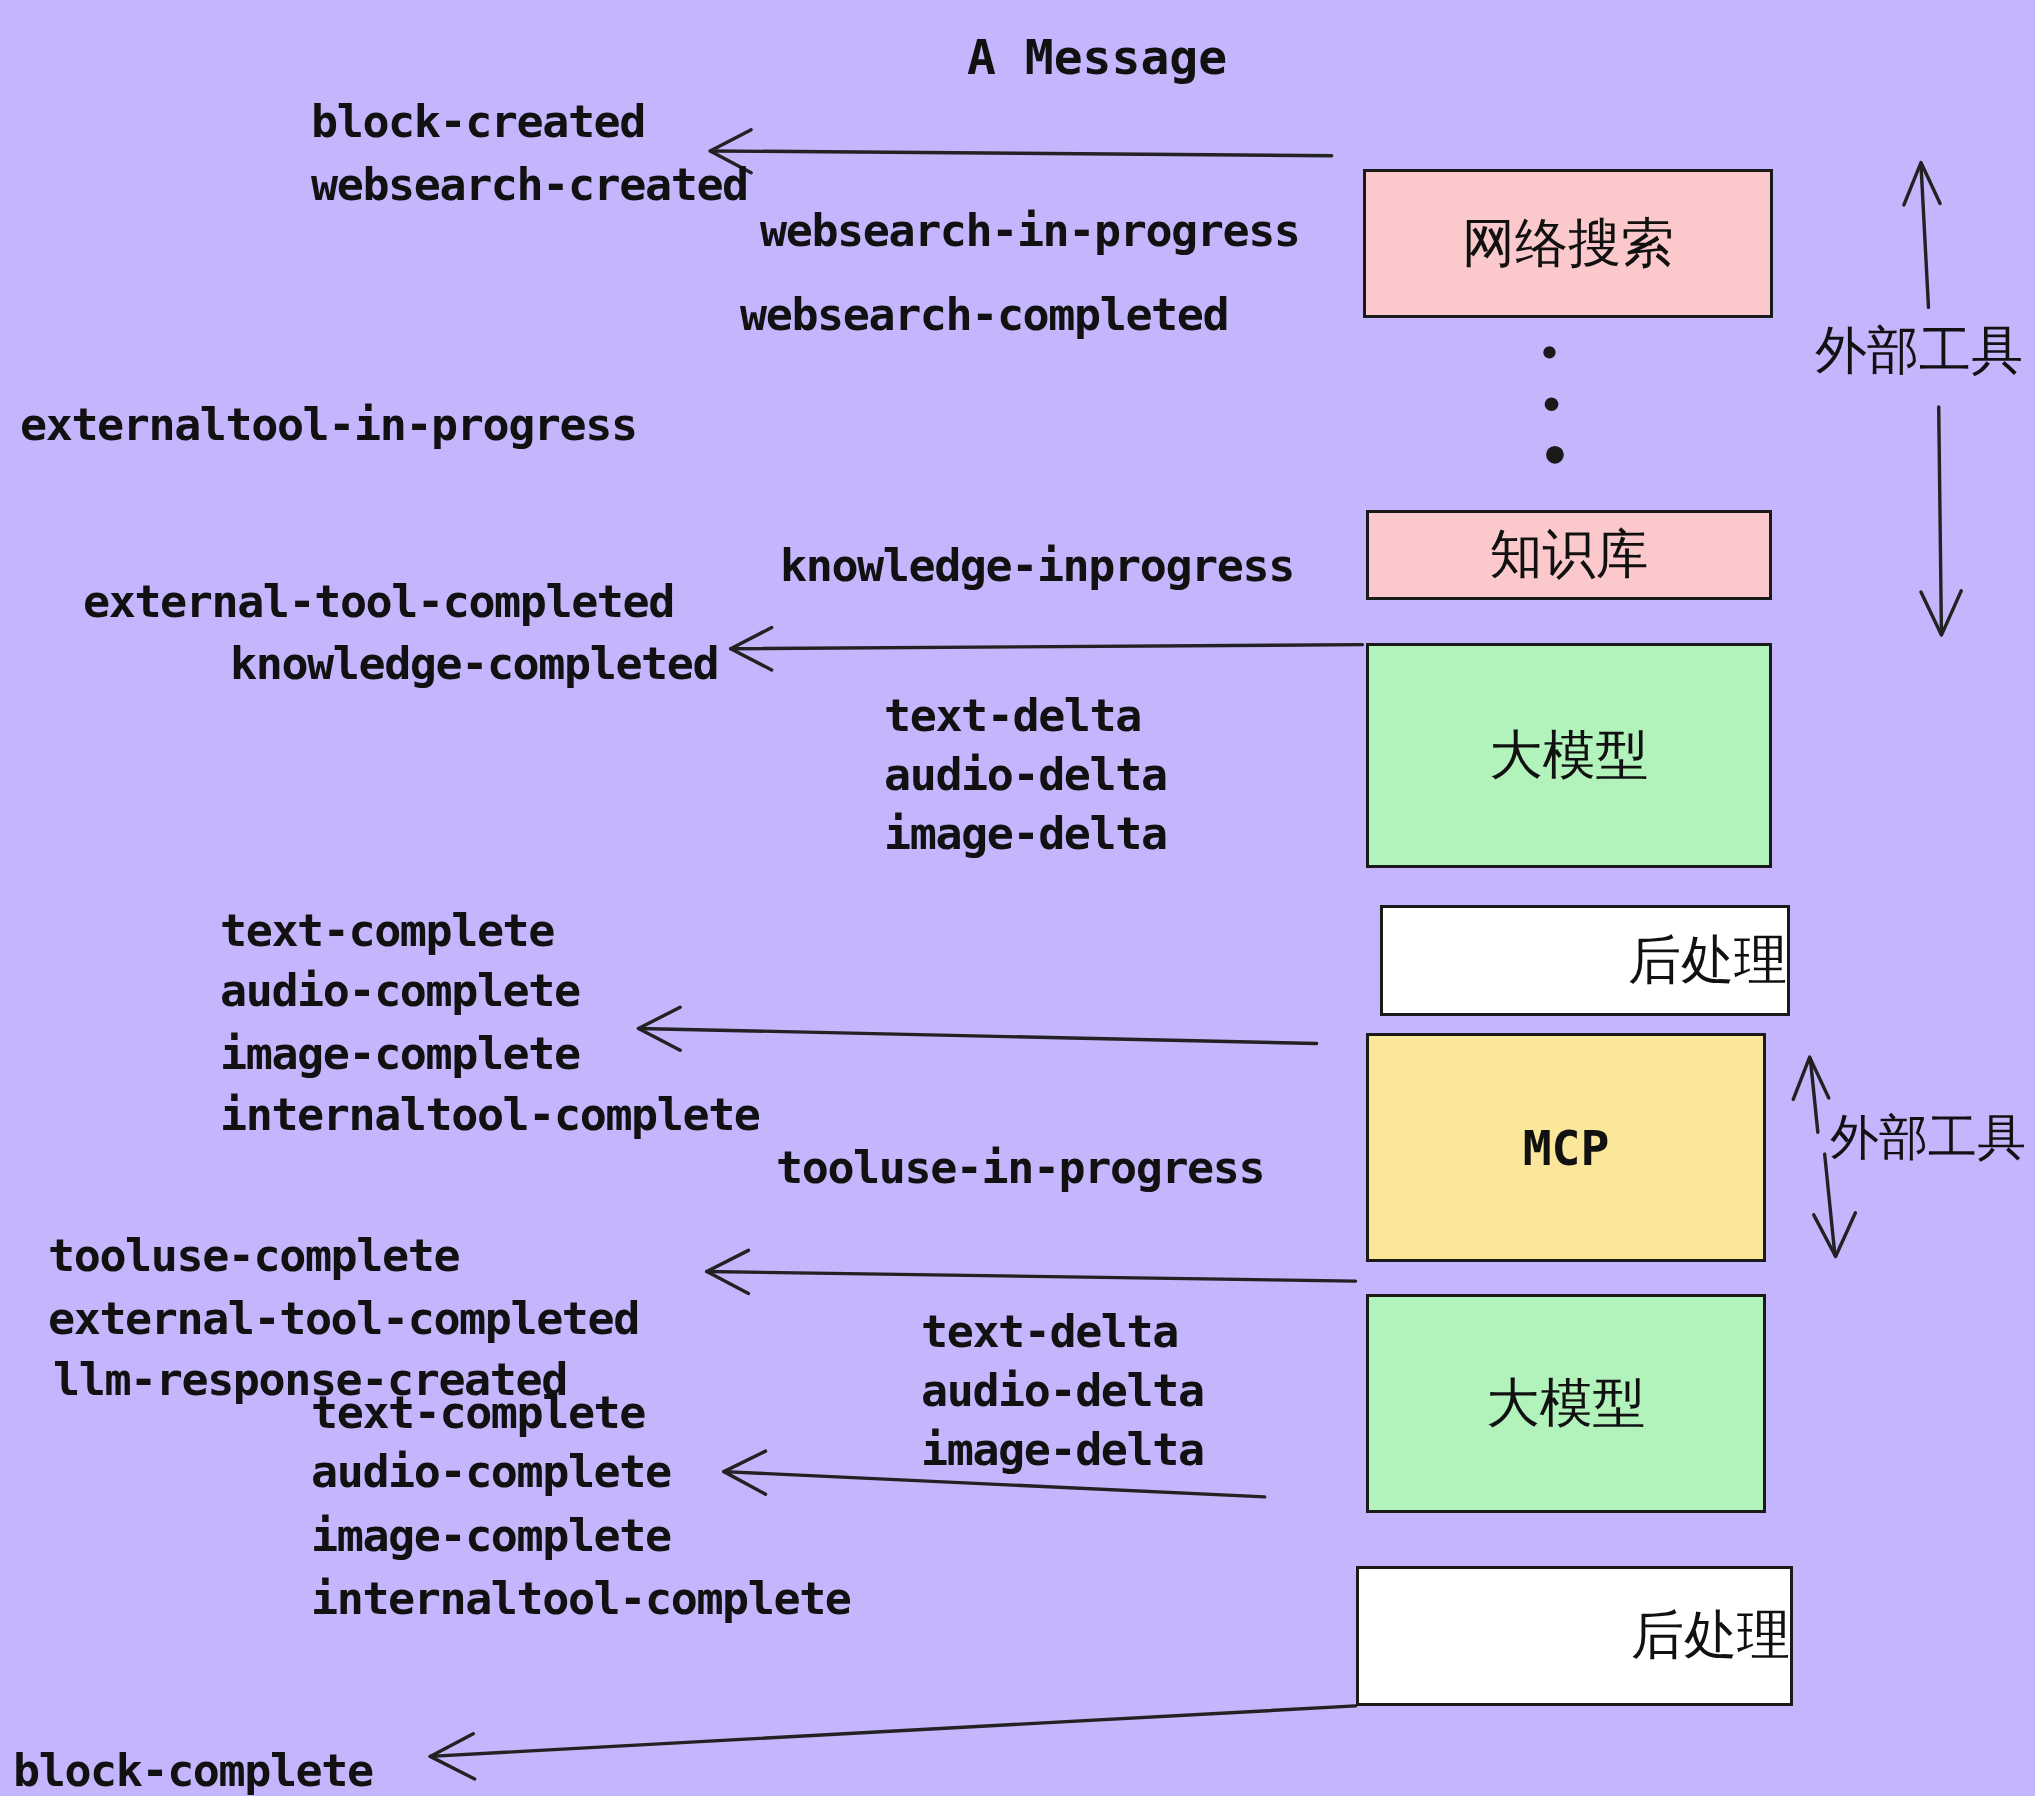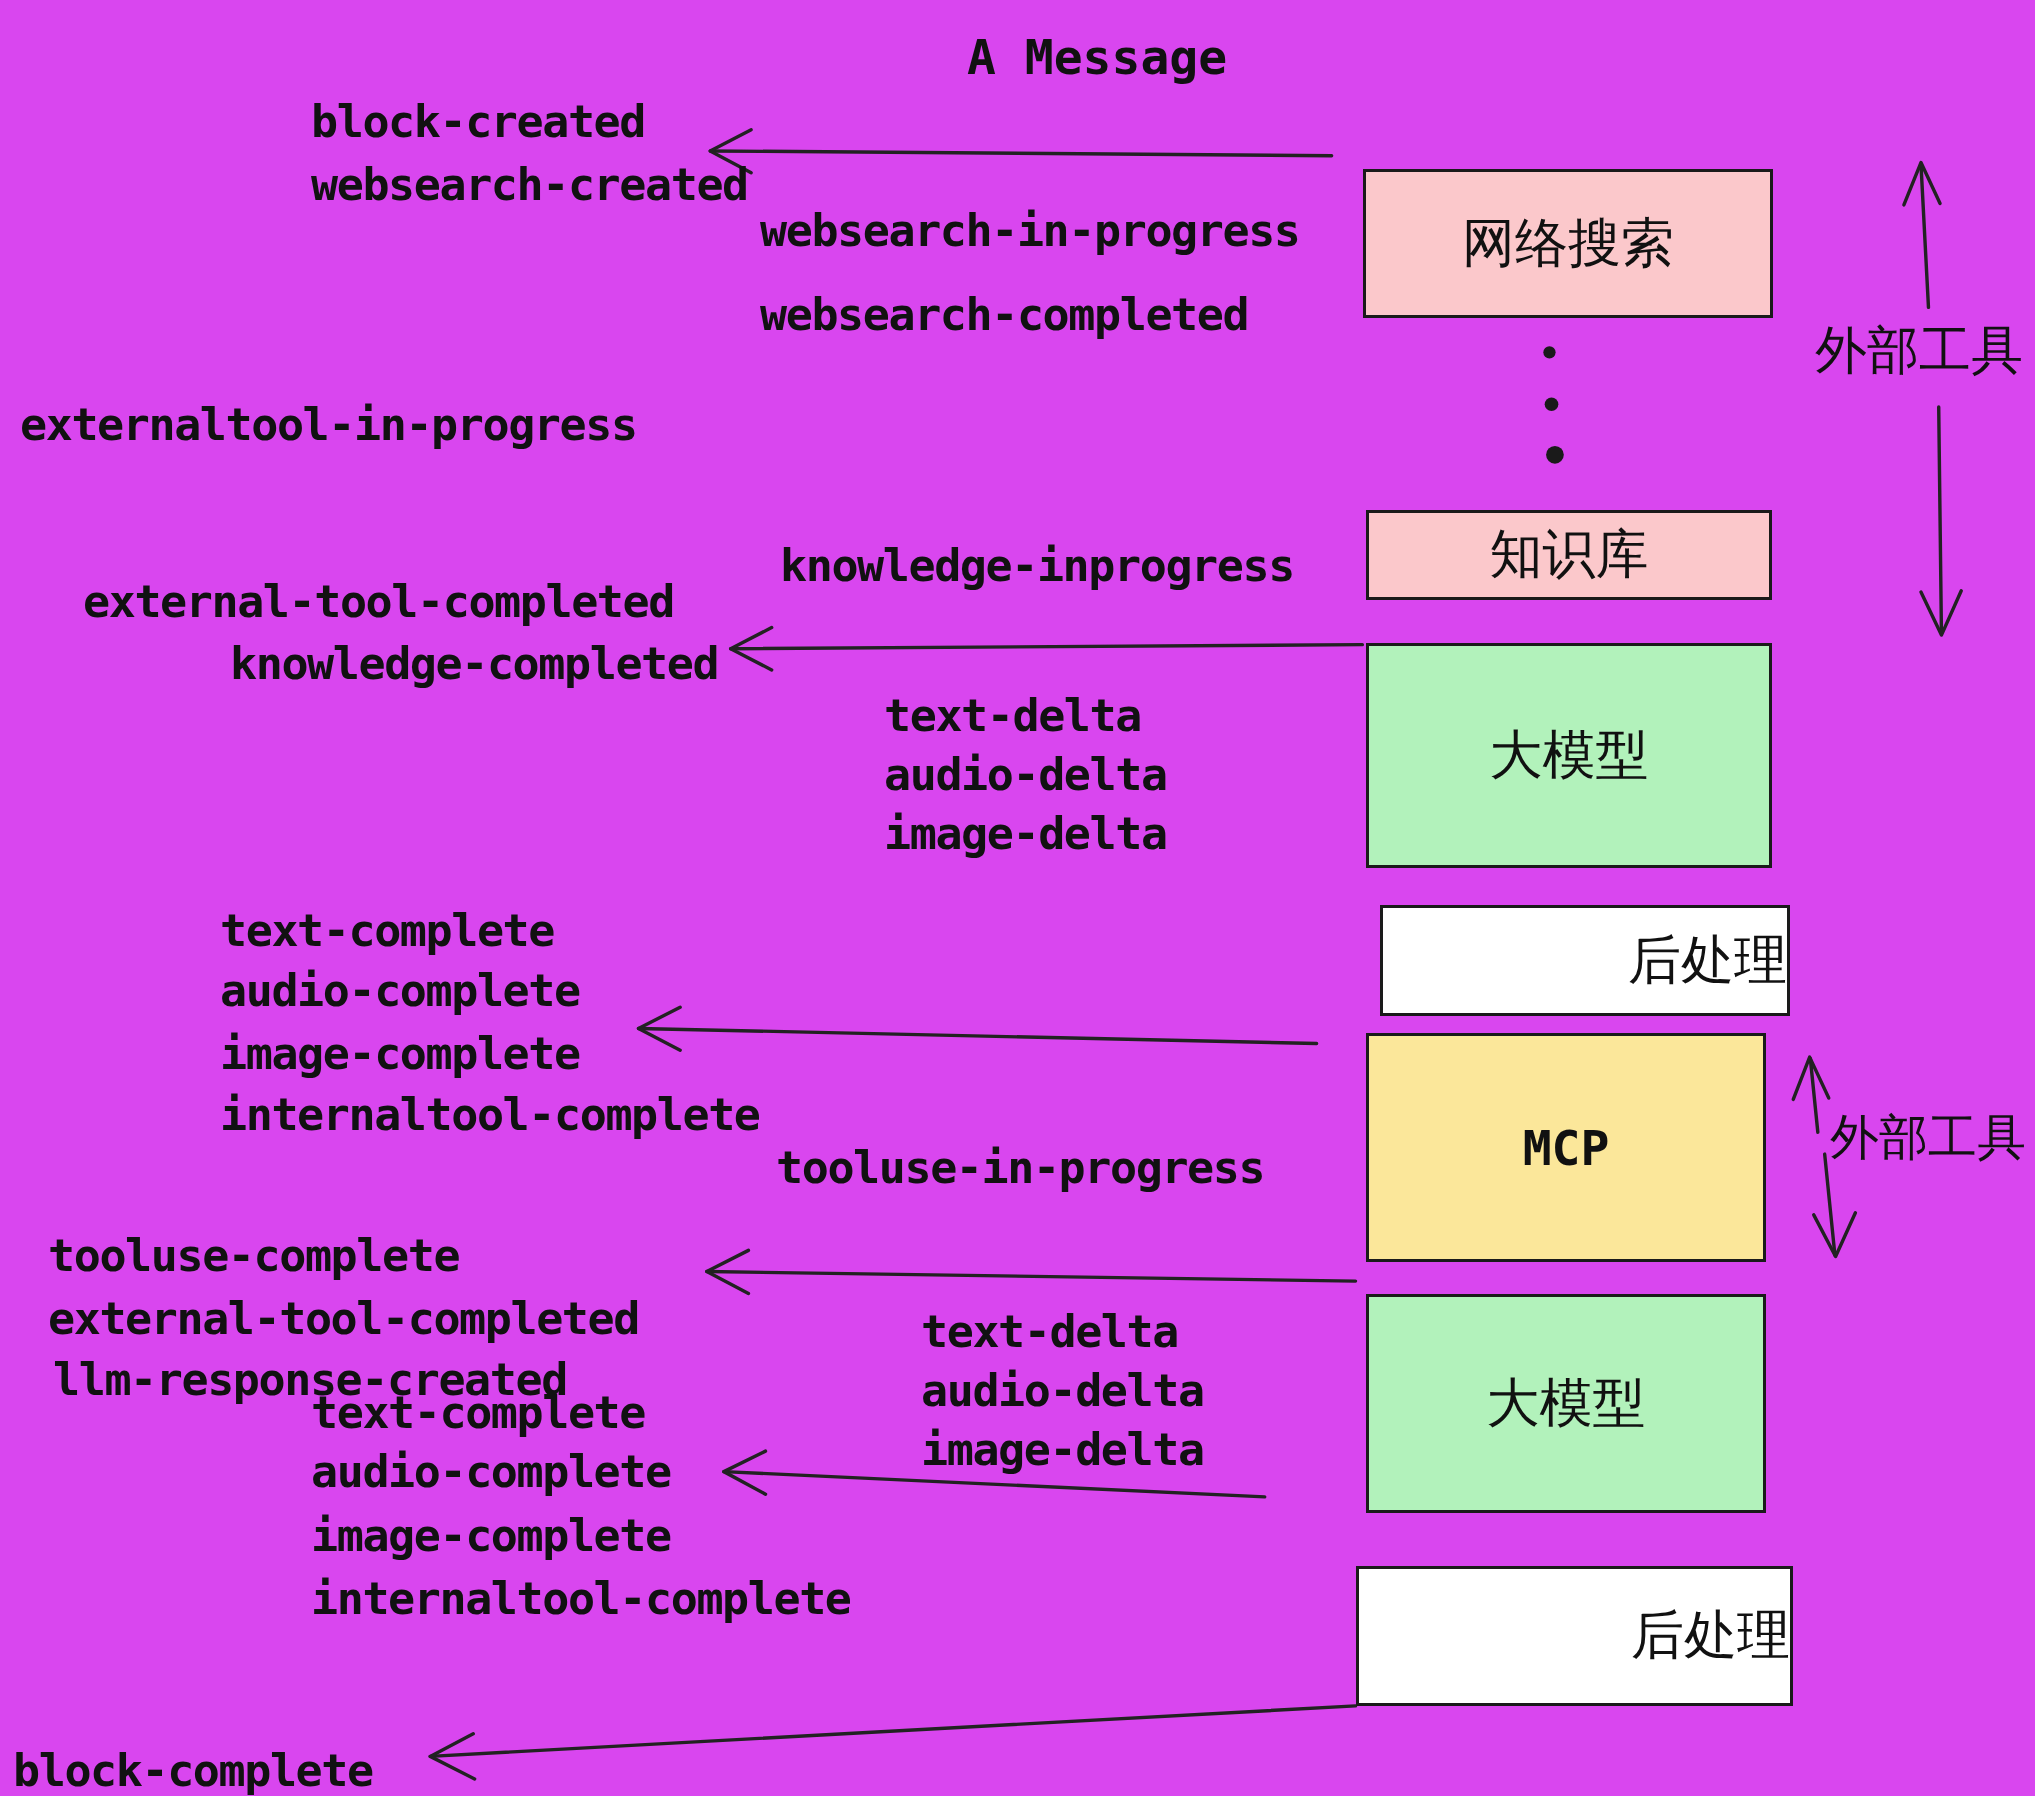--- a/index.html
+++ b/index.html
@@ -1,16 +1,16 @@
 <!DOCTYPE html>
 <html style="font-size:11px"><head>
 <meta charset="utf-8">
 <style>
   html,body{margin:0;padding:0;background:#ffffff;}
-  #canvas{position:relative;width:2035px;height:1796px;background:#d946ef;overflow:hidden;
+  #canvas{position:relative;width:2035px;height:1796px;background:#c4b5fd;overflow:hidden;
           font-family:"DejaVu Sans Mono","Liberation Mono",monospace;color:#111;}
   #arrow-layer{position:absolute;left:0;top:0;width:2035px;height:1796px;}
   .evt{position:absolute;font-size:45px;font-weight:bold;line-height:1;white-space:nowrap;
        letter-spacing:-1.4px;color:#111;}
   .title{position:absolute;font-size:48px;font-weight:bold;line-height:1;white-space:nowrap;color:#111;}
   .box{position:absolute;border:3.4px solid #1a1a1a;display:flex;align-items:center;justify-content:center;
        box-sizing:border-box;}
   .box-cjk{font-family:"DejaVu Sans","Liberation Sans",sans-serif;font-size:53px;color:#111;}
   .box-mono{font-family:"DejaVu Sans Mono","Liberation Mono",monospace;font-weight:bold;font-size:48px;color:#111;}
   .pink{background:#FBC8CB;}
@@ -92,21 +92,21 @@
   <div class="box white" style="left:1356px;top:1566px;width:437px;height:140px;">
     <span class="box-cjk">后处理</span>
   </div>
 
   <div class="annot" style="left:1815px;top:324px;">外部工具</div>
   <div class="annot" style="left:1830px;top:1113px;font-size:49px;">外部工具</div>
 
   <div class="evt" style="left:311px;top:162px;">websearch-created</div>
   <div class="evt" style="left:311px;top:99px;">block-created</div>
   <div class="evt" style="left:760px;top:208px;">websearch-in-progress</div>
-  <div class="evt" style="left:760px;top:292px;text-align:right;">websearch-completed</div>
+  <div class="evt" style="left:740px;top:292px;text-align:right;">websearch-completed</div>
   <div class="evt" style="left:20px;top:402px;">externaltool-in-progress</div>
   <div class="evt" style="left:780px;top:543px;">knowledge-inprogress</div>
   <div class="evt" style="left:83px;top:579px;">external-tool-completed</div>
   <div class="evt" style="left:195px;top:641px;margin-left:35px;">knowledge-completed</div>
   <div class="evt" style="left:884px;top:693px;">text-delta</div>
   <div class="evt" style="left:884px;top:752px;">audio-delta</div>
   <div class="evt" style="left:884px;top:811px;">image-delta</div>
   <div class="evt" style="left:220px;top:908px;">text-complete</div>
   <div class="evt" style="left:220px;top:968px;">audio-complete</div>
   <div class="evt" style="left:220px;top:1031px;">image-complete</div>

